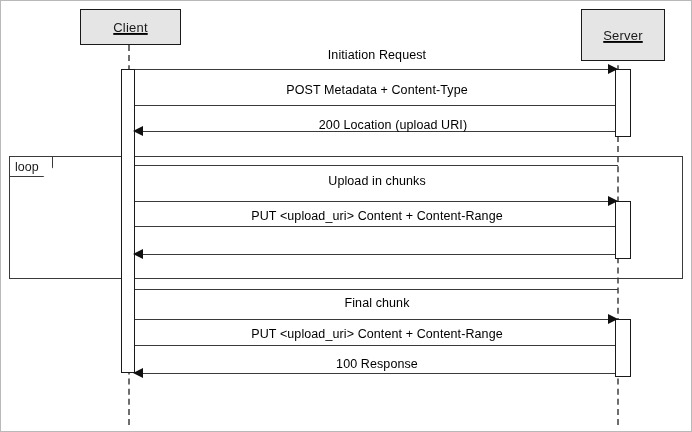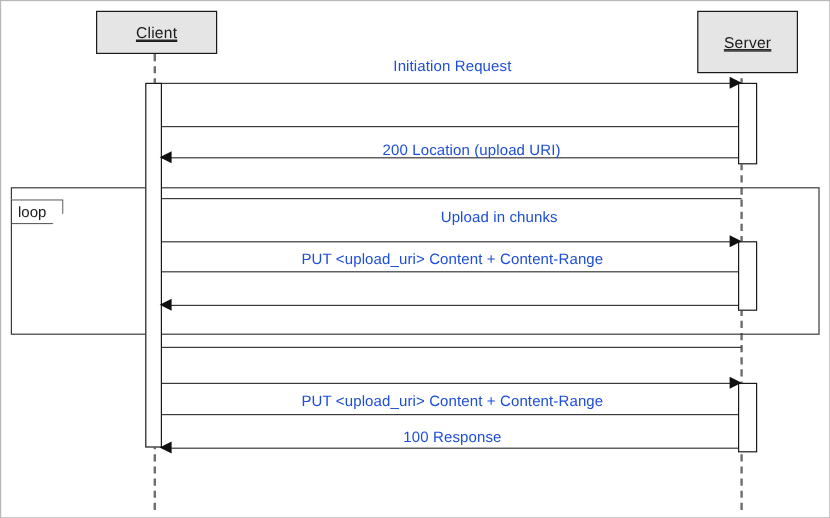--- a/index.html
+++ b/index.html
@@ -82,21 +82,21 @@
     border-top: 5px solid transparent;
     border-bottom: 5px solid transparent;
     border-left: 10px solid #101010;
     z-index: 6;
   }
 
   
   .msg-label {
     position: absolute;
     font-size: 12.5px;
-    color: #1d4ed8;
+    color: #000000;
     text-align: center;
     white-space: nowrap;
     z-index: 5;
     letter-spacing: .1px;
   }
 
   
   .frame {
     position: absolute;
     box-sizing: border-box;
@@ -123,21 +123,21 @@
 </style>
 </head>
 <body>
 
 <div id="canvas">
 
   <div class="lifeline" style="left:127px; top:44px; height:380px;"></div>
   <div class="lifeline" style="left:616px; top:44px; height:380px;"></div>
 
   <div class="frame" style="left:8px; top:155px; width:674px; height:123px;"></div>
-  <div class="frame-tab" style="left:8px; top:155px; width:44px; height:21px;margin-top:10px;">
+  <div class="frame-tab" style="left:8px; top:155px; width:44px; height:21px;">
     <span class="frame-tab-label">loop</span>
   </div>
 
   <div class="msg-line" style="left:128px; top:68px; width:489px;"></div>
   <div class="arrow-right" style="left:607px; top:63px;"></div>
 
   <div class="msg-line" style="left:128px; top:104px; width:489px;"></div>
 
   <div class="msg-line" style="left:134px; top:130px; width:483px;"></div>
   <div class="arrow-left" style="left:132px; top:125px;"></div>
@@ -162,28 +162,30 @@
   <div class="msg-line" style="left:134px; top:372px; width:483px;"></div>
   <div class="arrow-left" style="left:132px; top:367px;"></div>
 
   <div class="activation" style="left:120px; top:68px; width:14px; height:304px;"></div>
   <div class="activation" style="left:614px; top:68px; width:16px; height:68px;"></div>
   <div class="activation" style="left:614px; top:200px; width:16px; height:58px;"></div>
   <div class="activation" style="left:614px; top:318px; width:16px; height:58px;"></div>
 
   <div class="msg-label" style="left:135px; top:47px; width:482px;">Initiation Request</div>
 
+  <div class="msg-label" style="left:135px; top:82px; width:482px;">POST Metadata + Content-Type</div>
 
   <div class="msg-label" style="left:135px; top:117px; width:482px;padding-left:16px;">200 Location (upload URI)</div>
 
-  <div class="msg-label" style="left:135px; top:173px; width:482px;padding-left:39px;">Upload in chunks</div>
+  <div class="msg-label" style="left:135px; top:173px; width:482px;">Upload in chunks</div>
 
   <div class="msg-label" style="left:135px; top:208px; width:482px;">PUT &lt;upload_uri&gt; Content + Content-Range</div>
 
 
+  <div class="msg-label" style="left:135px; top:295px; width:482px;">Final chunk</div>
 
   <div class="msg-label" style="left:135px; top:326px; width:482px;">PUT &lt;upload_uri&gt; Content + Content-Range</div>
 
   <div class="msg-label" style="left:135px; top:356px; width:482px;">100 Response</div>
 
   <div class="participant" style="left:79px; top:8px; width:101px; height:36px; z-index:10;">
     <span class="participant-label">Client</span>
   </div>
 
   <div class="participant" style="left:580px; top:8px; width:84px; height:52px; z-index:10;">

